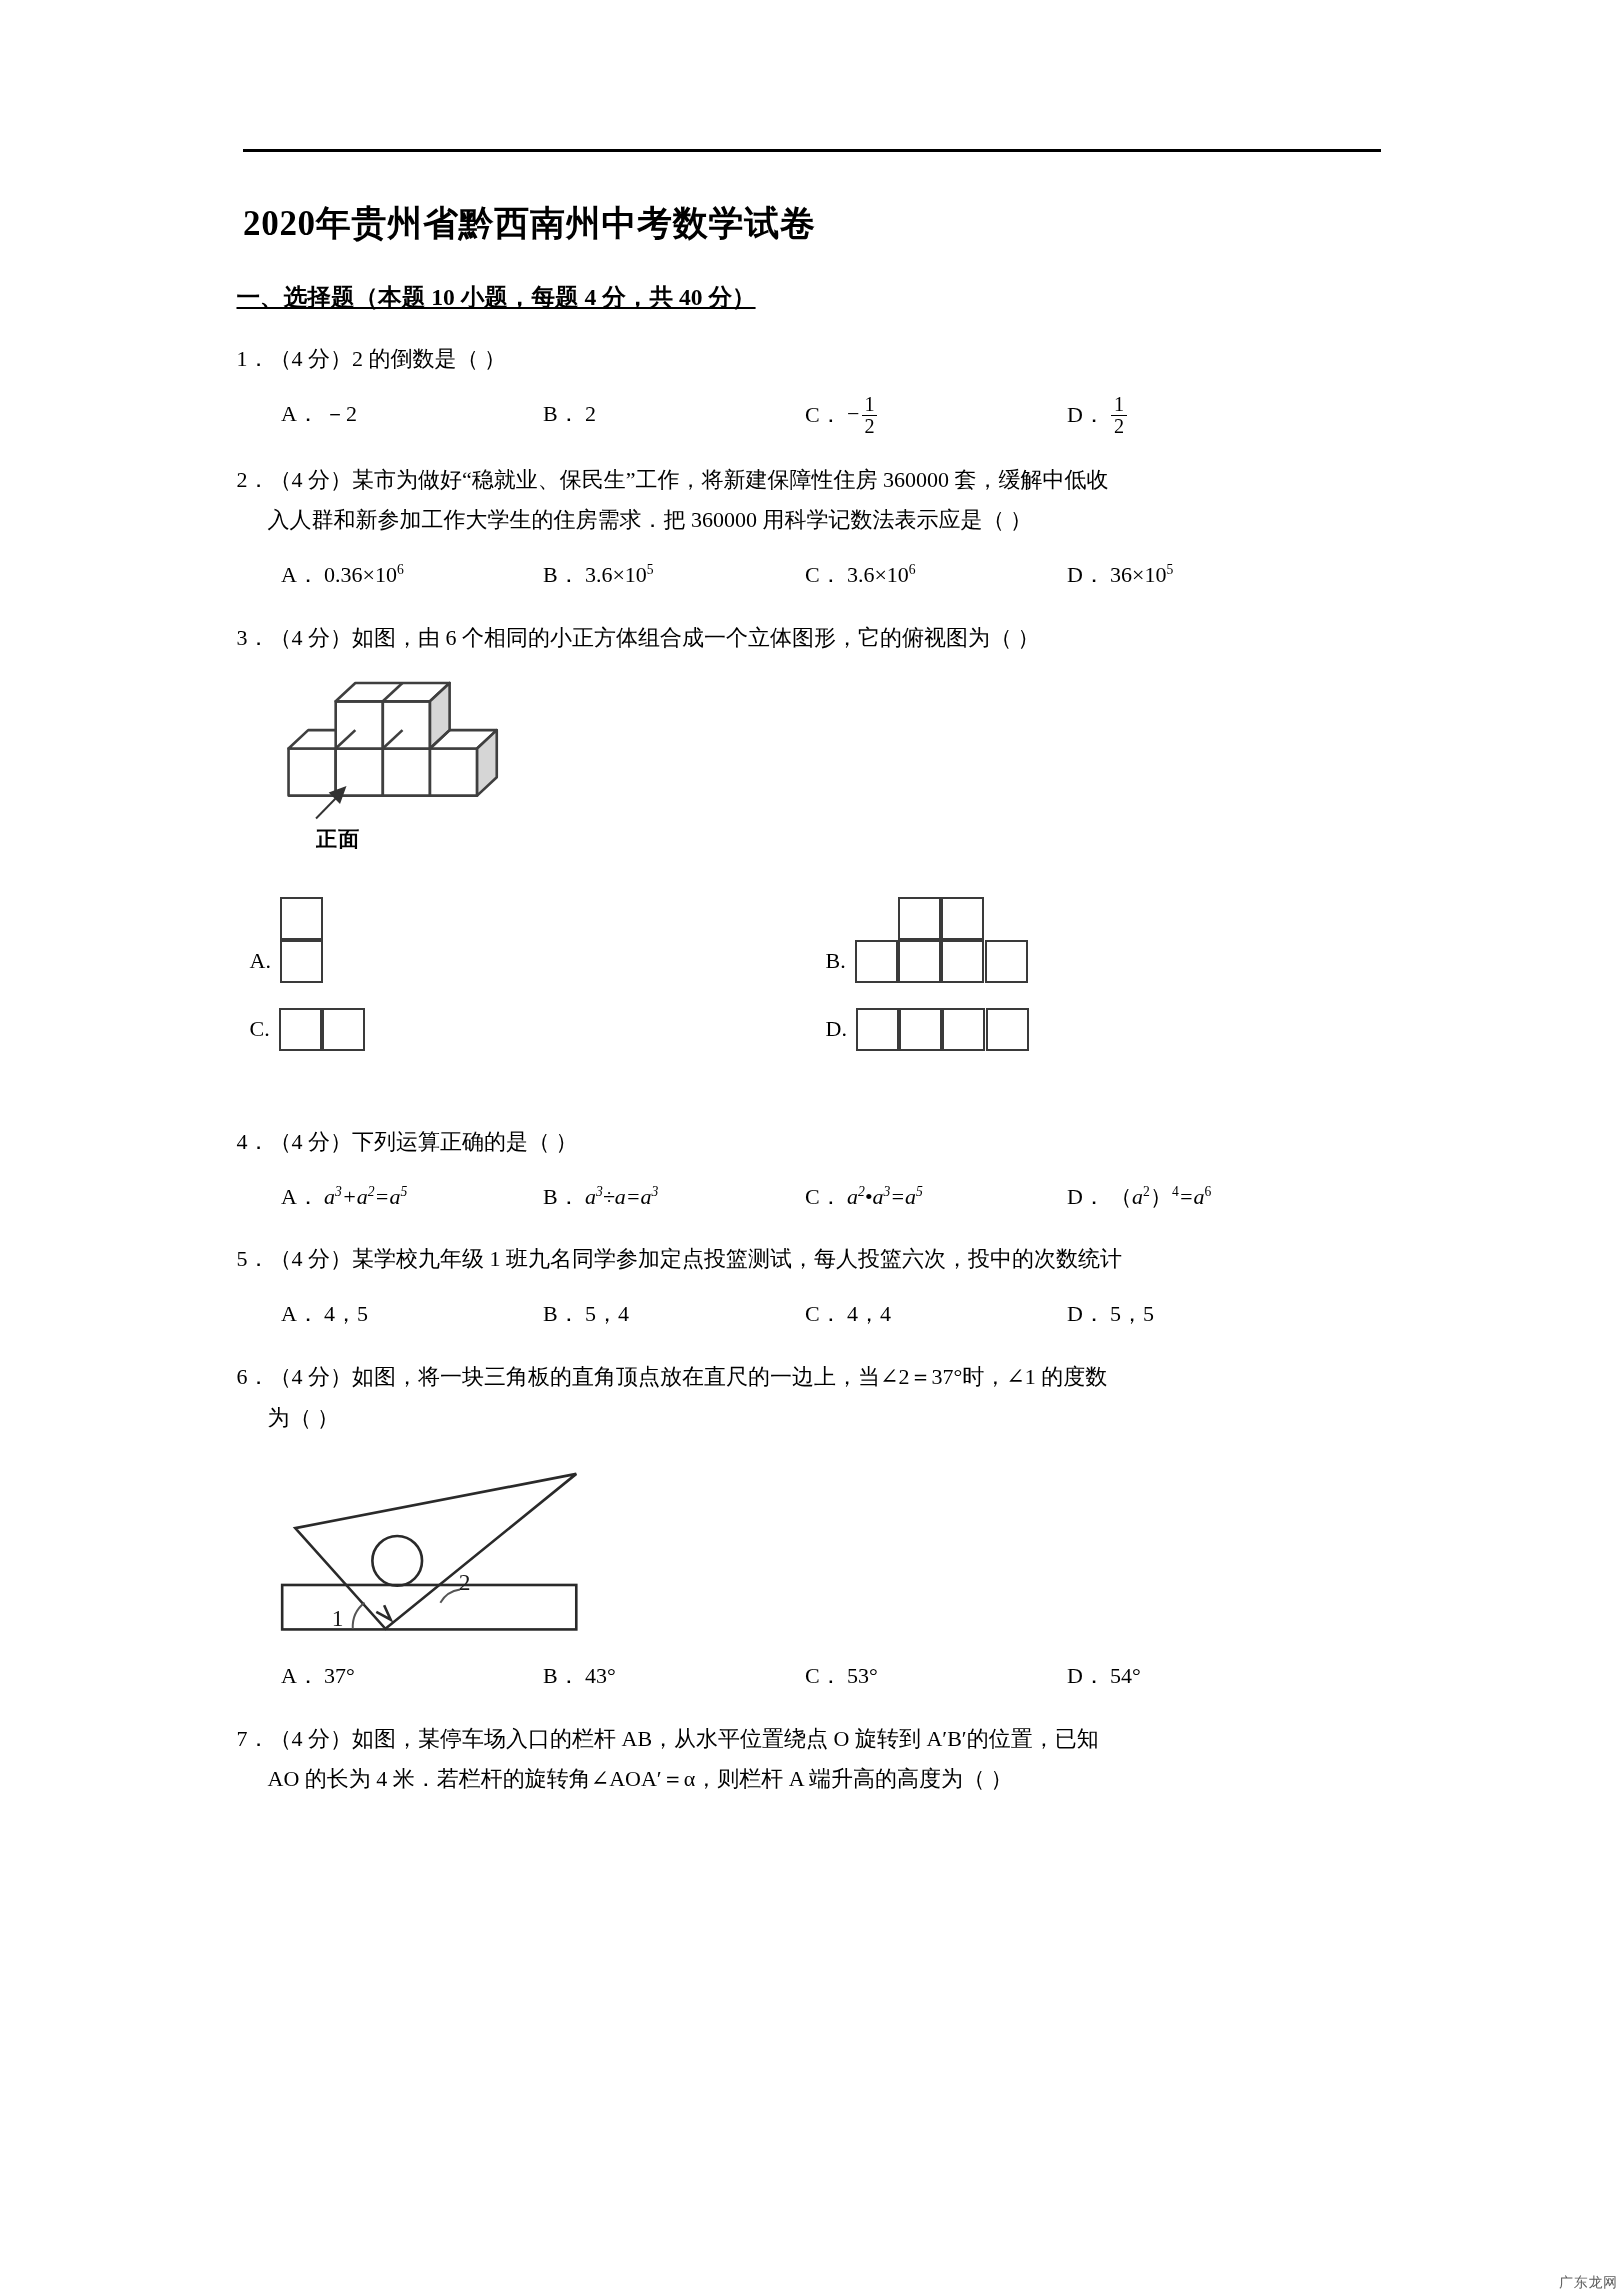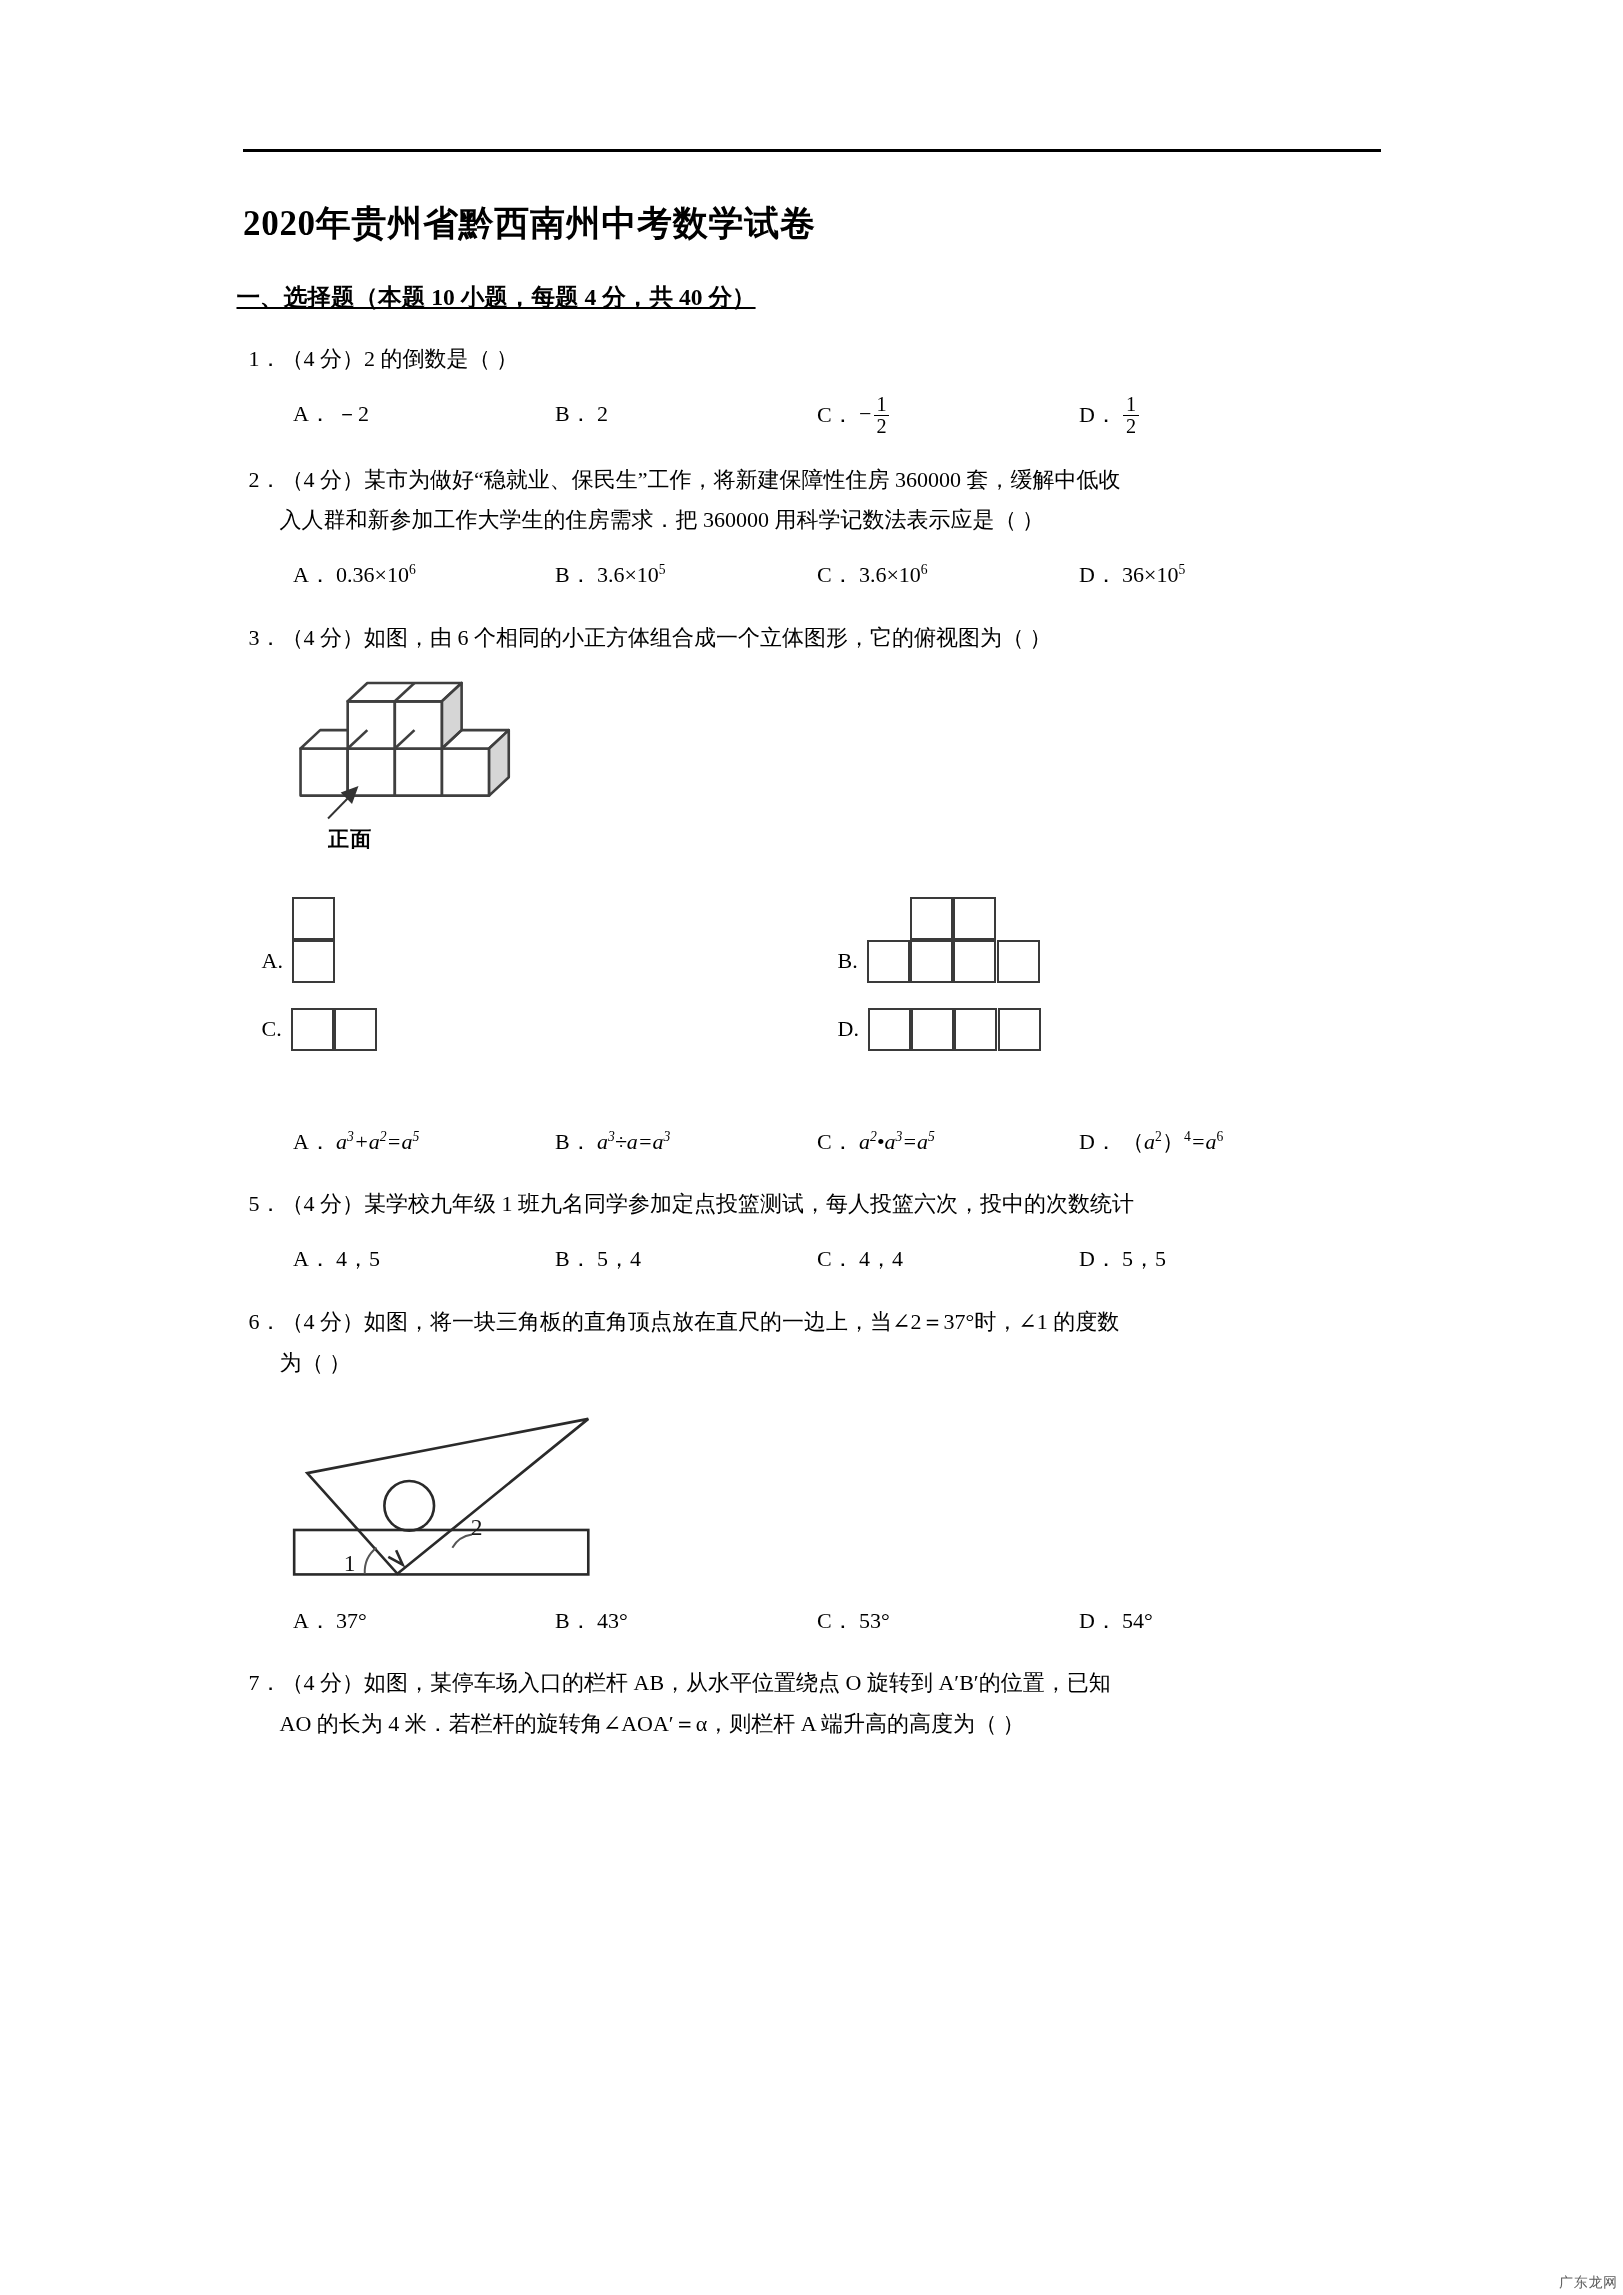--- a/index.html
+++ b/index.html
@@ -48,21 +48,20 @@
     font-weight: bold;
     margin-top: 33px;
     margin-left: -6.5px;
     line-height: 1.6;
     text-decoration: underline;
   }
   .question {
     margin-top: 22px;
     font-size: 22px;
     line-height: 1.85;
-    margin-left: 12px;
   }
   .q-stem {
     margin-left: -6.5px;
     text-indent: 0;
   }
   .q-stem .cont-line {
     display: block;
     margin-left: 31px;
   }
   .options-row {
@@ -310,20 +309,21 @@
             <span class="cell" style="left:43px;  top:0px; width:43px; height:43px;"></span>
             <span class="cell" style="left:86px; top:0px; width:43px; height:43px;"></span>
             <span class="cell" style="left:130px; top:0px; width:43px; height:43px;"></span>
           </span>
         </div>
 
       </div>
     </div>
 
     <div class="question">
+      <div class="q-stem">4．（4 分）下列运算正确的是（     ）</div>
       <div class="options-row">
         <div class="opt">
           <span class="opt-label">A．</span>
           <span class="opt-body ital">a<sup>3</sup>+a<sup>2</sup>=a<sup>5</sup></span>
         </div>
         <div class="opt">
           <span class="opt-label">B．</span>
           <span class="opt-body ital">a<sup>3</sup>÷a=a<sup>3</sup></span>
         </div>
         <div class="opt">

